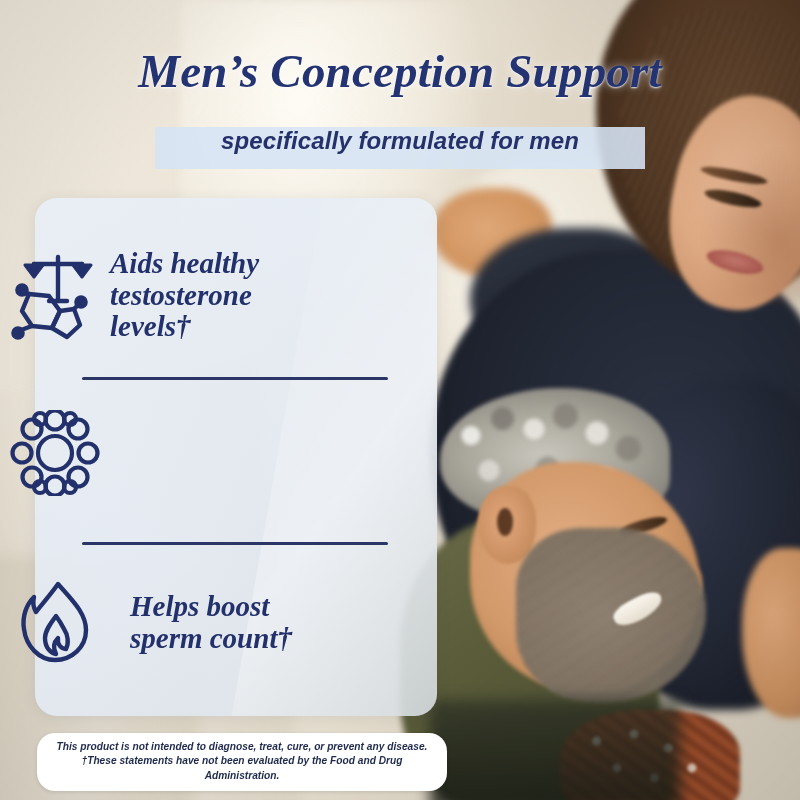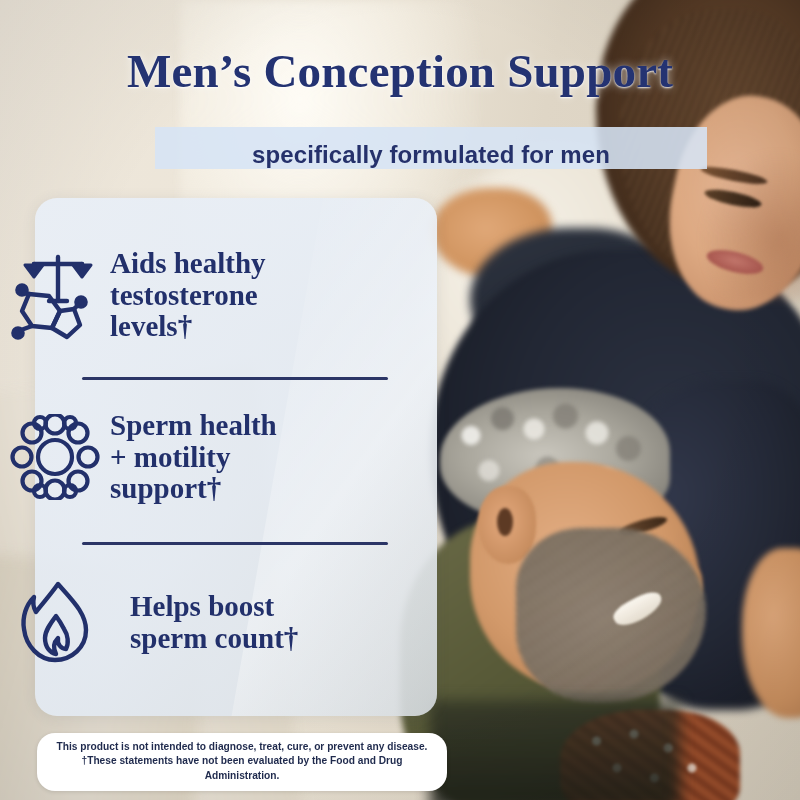--- a/index.html
+++ b/index.html
@@ -10,20 +10,21 @@
     overflow: hidden;
     font-family: "Liberation Sans", sans-serif;
   }
 
   #stage {
     position: relative;
     width: 800px;
     height: 800px;
     overflow: hidden;
     background: #eab308;
+    font-style: italic;
   }
 
   
   .photo-layer { position: absolute; inset: 0; }
 
   
   .bg-bedding {
     position: absolute; inset: 0;
     background:
       linear-gradient(100deg, #efe8dc 0%, #ece5d8 30%, #e7dfd0 48%, #dfd6c6 60%, #d8cfbe 100%);
@@ -254,25 +255,25 @@
       0 1px 2px rgba(255,255,255,.85),
       0 0 10px rgba(255,255,255,.6);
     white-space: nowrap;
   }
 
   
   .subtitle-banner {
     position: absolute;
     left: 155px;
     top: 127px;
-    width: 552px;
+    width: 490px;
     height: 42px;
     background: rgba(214,228,245,.88);
     display: flex;
-    align-items: flex-end;
+    align-items: flex-start;
     justify-content: center;
   }
   .subtitle-text {
     font-family: "Liberation Sans", sans-serif;
     font-weight: bold;
     font-size: 24px;
     color: #25316b;
     letter-spacing: .1px;
     white-space: nowrap;
   }
@@ -454,23 +455,20 @@
         <circle cx="22" cy="67" r="9.5"></circle>
         <circle cx="12" cy="43" r="9.5"></circle>
         <circle cx="22" cy="19" r="9.5"></circle>
 
         <circle cx="30" cy="9" r="6"></circle>
         <circle cx="60" cy="9" r="6"></circle>
         <circle cx="30" cy="77" r="6"></circle>
         <circle cx="60" cy="77" r="6"></circle>
       </svg>
     </div>
-    <div class="benefit-text">Sperm health
-+ motility
-support†</div>
   </div>
 
   <div class="divider" data-div="1"></div>
 
   <div class="benefit-row" data-row="2">
     <div class="benefit-icon">
       <svg width="76" height="86" viewBox="0 0 76 86" fill="none" stroke="#22306b" stroke-width="4.4" stroke-linecap="round" stroke-linejoin="round">
 
         <path d="M41 4 C31 18 24 25 19 32 C16 27 16 21 17 17
                  C9 25 5 37 7 49 C9 66 22 80 38 80

